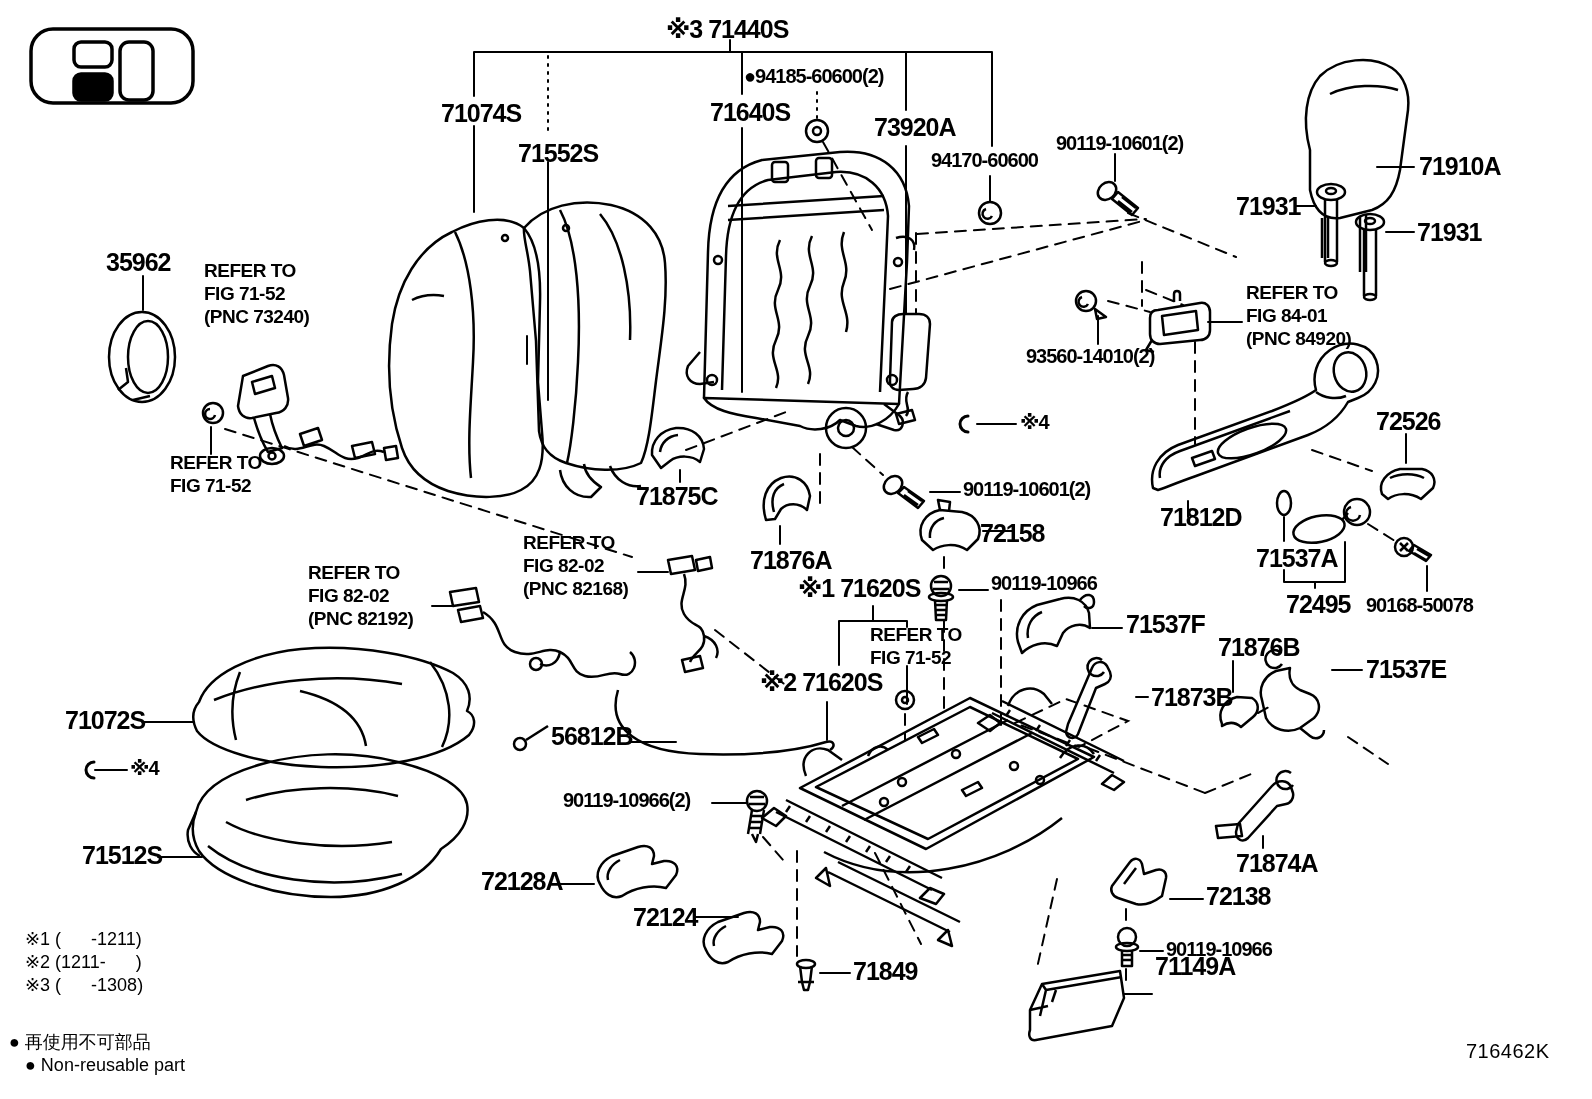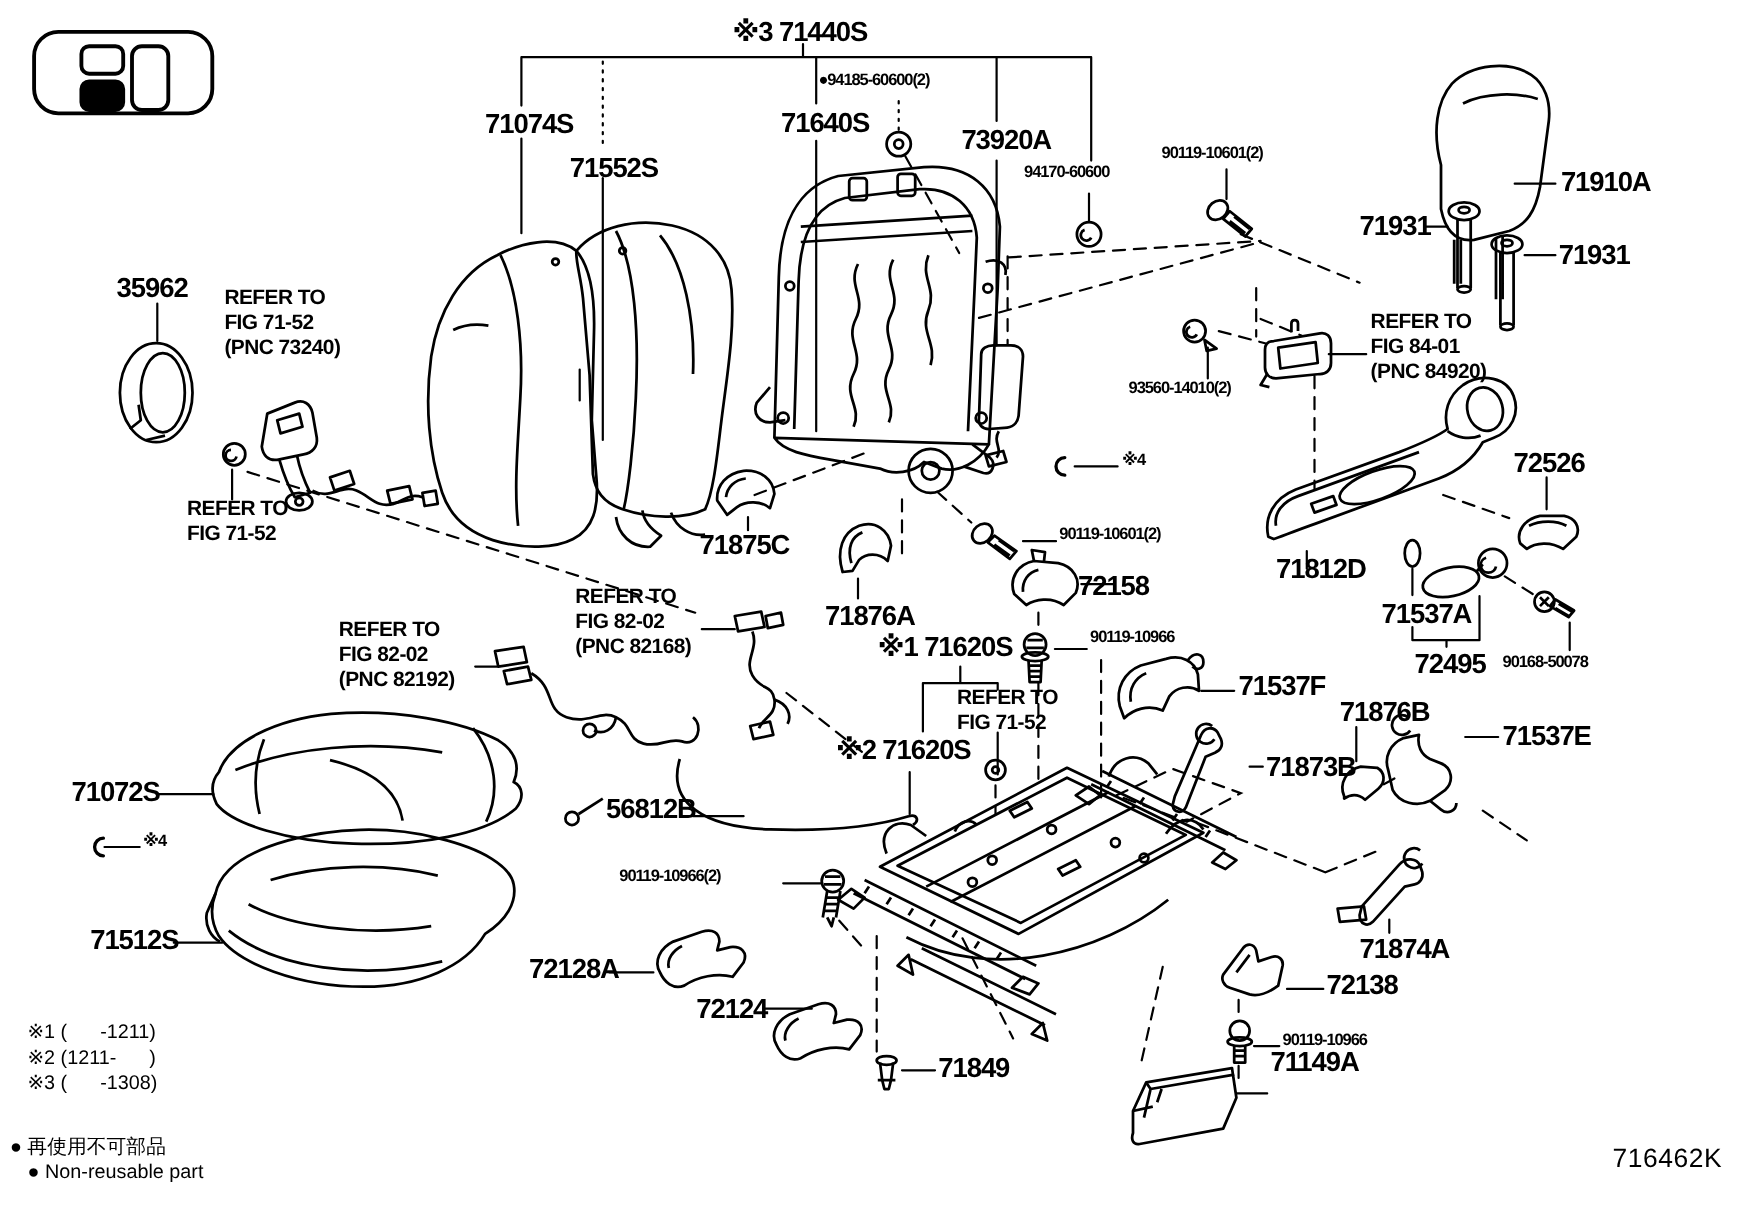--- a/index.html
+++ b/index.html
@@ -1,24 +1,24 @@
 <!DOCTYPE html>
 <html><head>
 <meta charset="utf-8">
 <style>
   html,body{margin:0;padding:0;background:#fff}
   .stage{position:relative;width:1592px;height:1084px;background:#fff;overflow:hidden;
          font-family:"Liberation Sans","DejaVu Sans",sans-serif;color:#000}
   svg.art{position:absolute;left:0;top:0}
   .lbl{position:absolute;font-weight:700;white-space:pre;line-height:1.2;letter-spacing:-1px}
   .s27{font-size:25px}
-  .s24{font-size:15px}
+  .s24{font-size:20px}
   .s21{font-size:19px;letter-spacing:-.5px}
   .note{position:absolute;font-size:18px;font-weight:400;white-space:pre;letter-spacing:0}
-  .code{position:absolute;font-size:24px;font-weight:400;letter-spacing:.5px}
+  .code{position:absolute;font-size:20px;font-weight:400;letter-spacing:.5px}
 </style>
 </head>
 <body>
 
 <div class="stage">
 
 <svg class="art" width="1592" height="1099" viewBox="0 0 1592 1099">
 
   <g fill="none" stroke="#000" stroke-width="3.5" stroke-linejoin="round">
     <rect x="31" y="29" width="162" height="74" rx="22"></rect>

